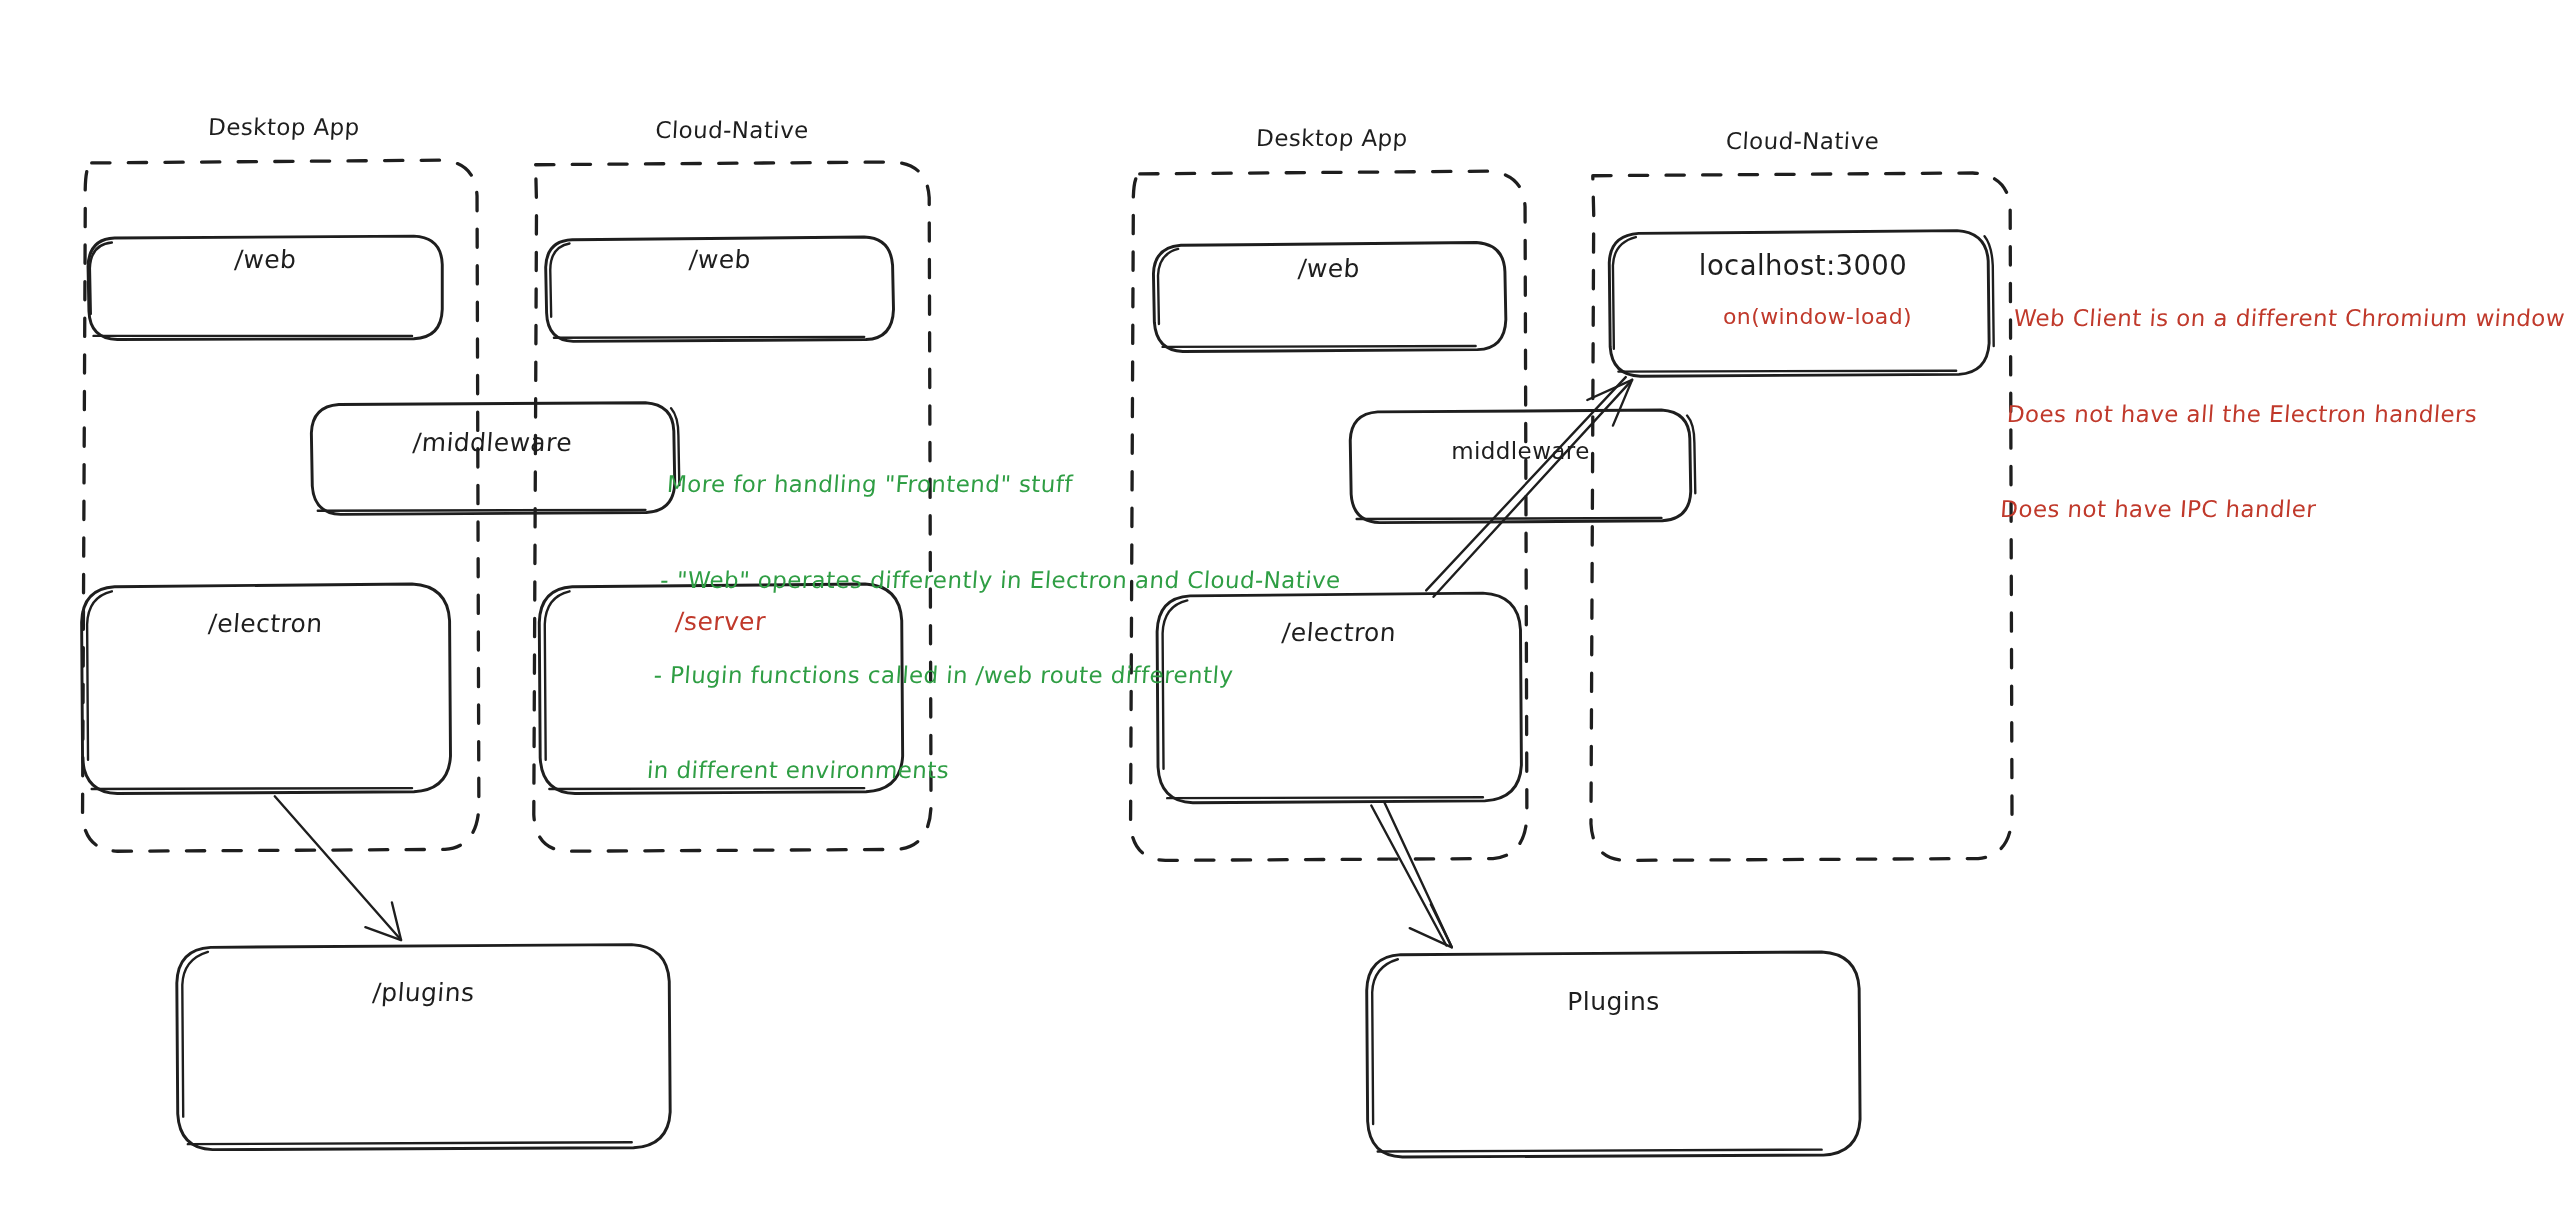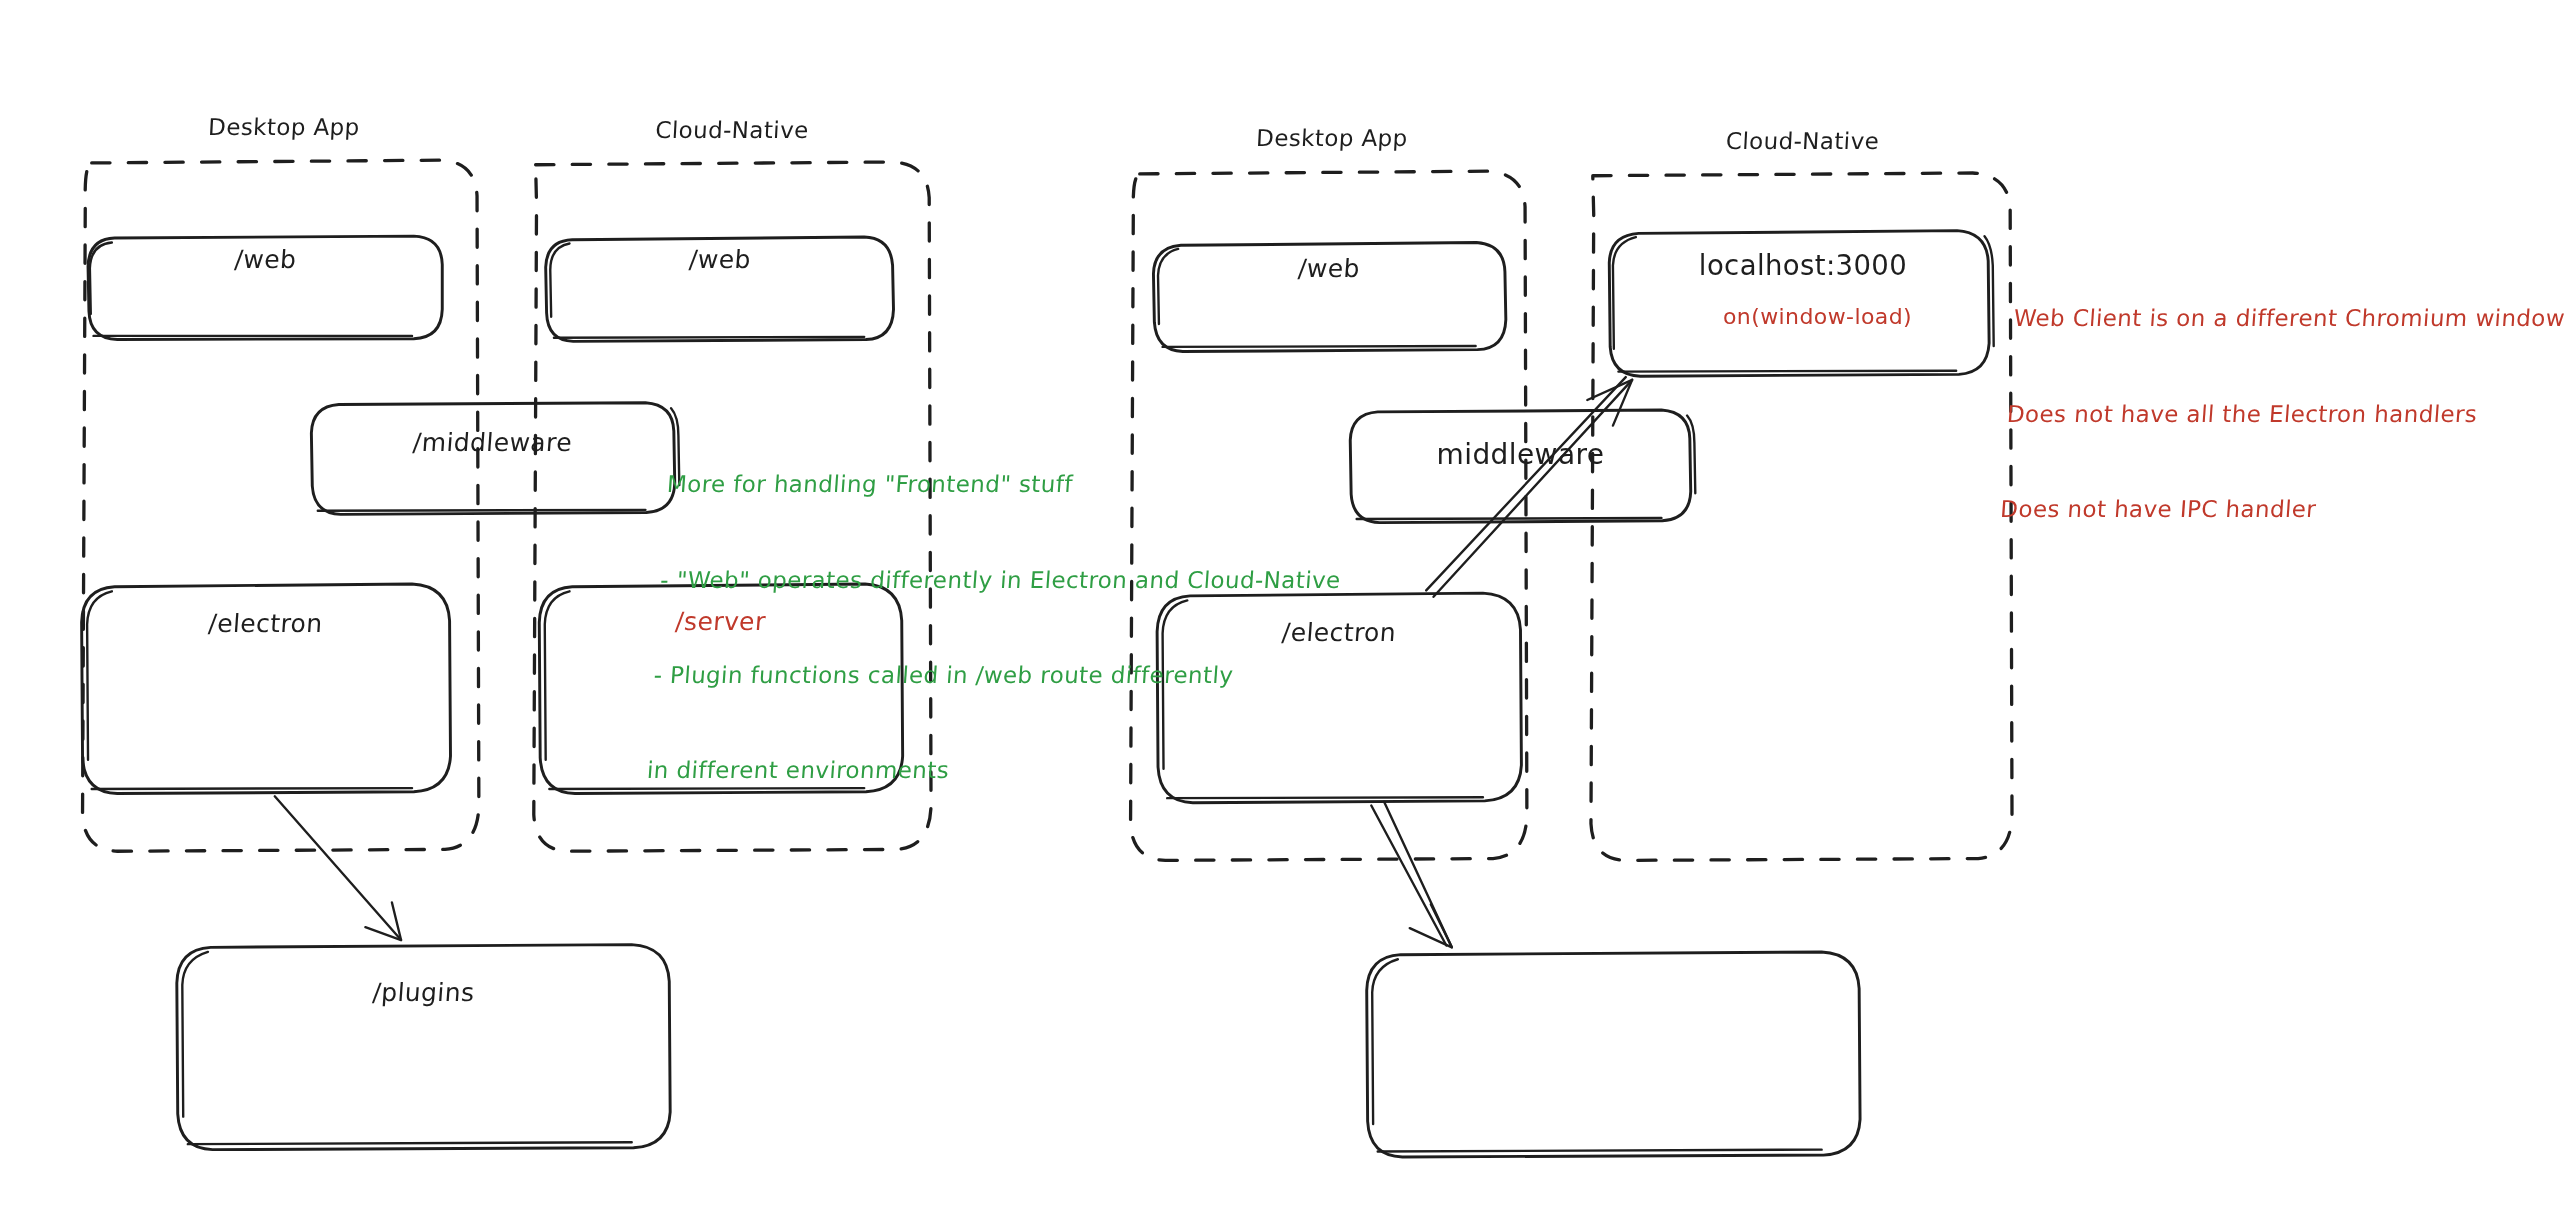--- a/index.html
+++ b/index.html
@@ -146,22 +146,23 @@
   <div class="lbl node-label" style="left:81px; top:609px; width:369px;">/electron</div>
   <div class="lbl node-label red" style="left:539px; top:607px; width:363px;">/server</div>
   <div class="lbl node-label" style="left:177px; top:978px; width:493px;">/plugins</div>
 
   <div class="lbl group-title" style="left:1140px; top:125px; width:384px;">Desktop App</div>
   <div class="lbl group-title" style="left:1600px; top:128px; width:405px;">Cloud-Native</div>
 
   <div class="lbl node-label" style="left:1153px; top:254px; width:352px;">/web</div>
   <div class="lbl node-label plain" style="left:1609px; top:249px; width:388px; font-size:27.5px;">localhost:3000</div>
   <div class="lbl node-label plain red" style="left:1639px; top:304px; width:357px; font-size:22px;text-align:center;">on(window-load)</div>
-  <div class="lbl node-label plain" style="left:1350px; top:438px; width:341px; font-size:28px;">middleware</div>
+  <div class="lbl node-label plain" style="left:1350px; top:438px; width:341px; font-size:23px;">middleware</div>
   <div class="lbl node-label" style="left:1157px; top:618px; width:364px;">/electron</div>
+  <div class="lbl node-label plain" style="left:1367px; top:987px; width:493px;">Plugins</div>
 
   <div class="lbl annot green" style="left:657px; top:406px; width:723px;">
     <div>More for handling "Frontend" stuff</div>
     <div>- "Web" operates differently in Electron and Cloud-Native</div>
     <div>- Plugin functions called in /web route differently</div>
     <div>in different environments</div>
   </div>
 
   <div class="lbl annot red" style="left:2007px; top:240px; width:568px;">
     <div>Web Client is on a different Chromium window</div>

